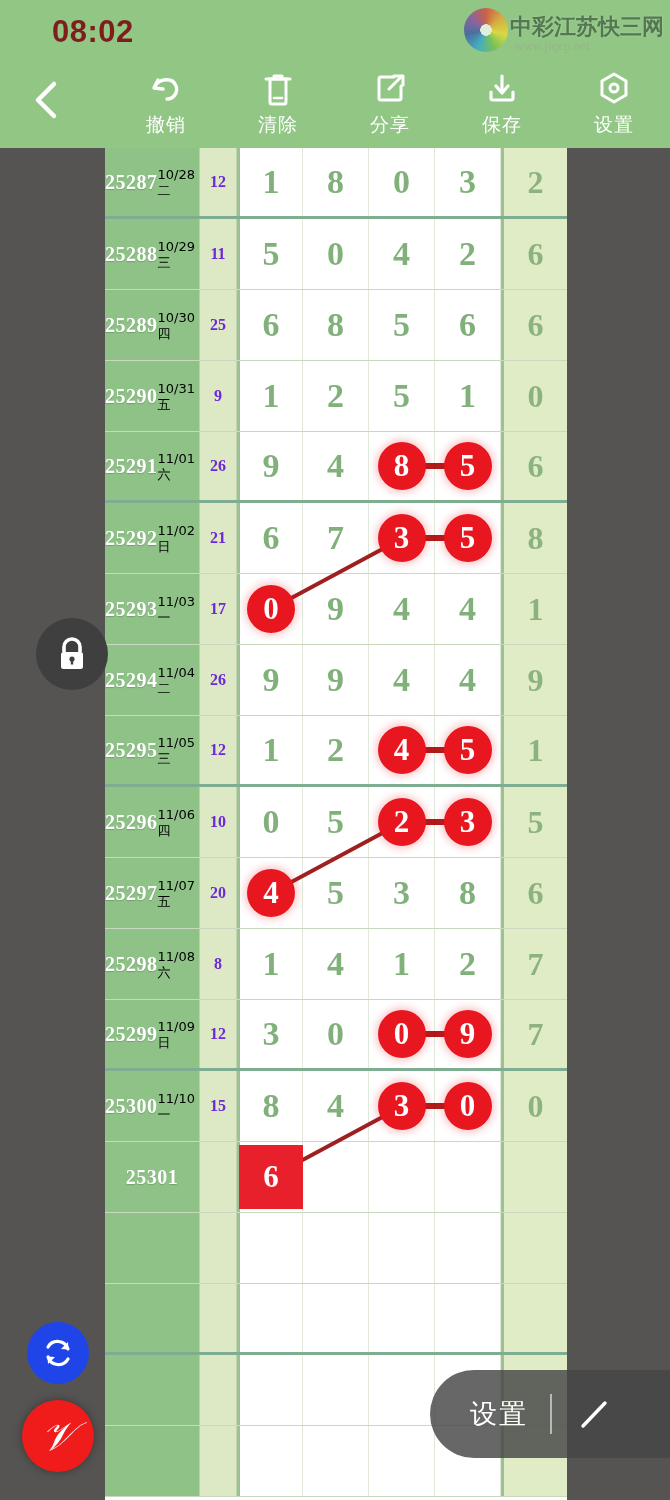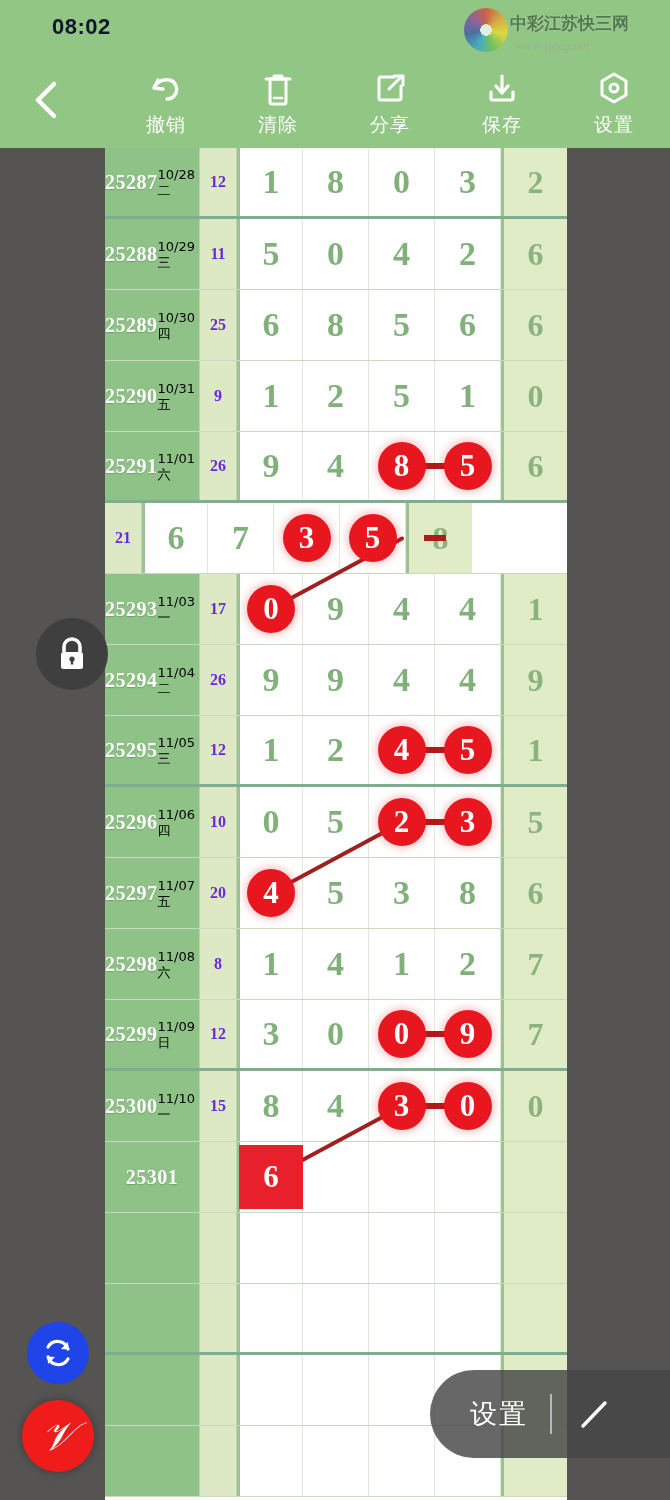--- a/index.html
+++ b/index.html
@@ -18,39 +18,39 @@
 
   
   #statusbar {
     position: absolute; left: 0; top: 0;
     width: 670px; height: 56px;
     background: #91c685;
     z-index: 30;
   }
   #clock {
     position: absolute; left: 52px; top: 14px;
-    font-size: 22px; font-weight: bold; color: #0f172a;
+    font-size: 31px; font-weight: bold; color: #7f1d1d;
     letter-spacing: .5px;
   }
   
   #watermark {
     position: absolute; right: 6px; top: 4px;
     width: 208px; height: 54px;
     opacity: .72;
   }
   #wm-logo {
     position: absolute; left: 8px; top: 4px;
     width: 44px; height: 44px; border-radius: 50%;
     background:
       radial-gradient(circle at 50% 50%, #ffffff 0 18%, transparent 19%),
       conic-gradient(#e23b2e, #f0a32a, #f4e02a, #6fc04a, #2ba3d8, #2f4fa8, #8a3fa8, #e23b2e);
   }
   #wm-text {
     position: absolute; left: 54px; top: 8px;
-    font-size: 17px; font-weight: bold;
+    font-size: 22px; font-weight: bold;
     color: #3c5a3c; white-space: nowrap;
     font-family: "DejaVu Sans", sans-serif;
     text-shadow: 0 0 2px rgba(255,255,255,.4);
   }
   #wm-url {
     position: absolute; left: 58px; top: 34px;
     font-size: 13px; color: #9aae8e; white-space: nowrap;
     font-family: "Liberation Serif", serif;
   }
 
@@ -401,20 +401,24 @@
           <div class="cell-num">
             <div class="mark">8</div>
           </div>
           <div class="cell-num">
             <div class="mark">5</div>
           </div>
           <div class="dash" style="left: 319px;"></div>
           <div class="cell-tail">6</div>
         </div>
         <div class="row">
+          <div class="cell-id">
+            <div class="id-no">25292</div>
+            <div class="id-date">11/02 日</div>
+          </div>
           <div class="cell-sum">21</div>
           <div class="cell-num first">
             <span class="digit">6</span>
           </div>
           <div class="cell-num">
             <span class="digit">7</span>
           </div>
           <div class="cell-num">
             <div class="mark">3</div>
           </div>

